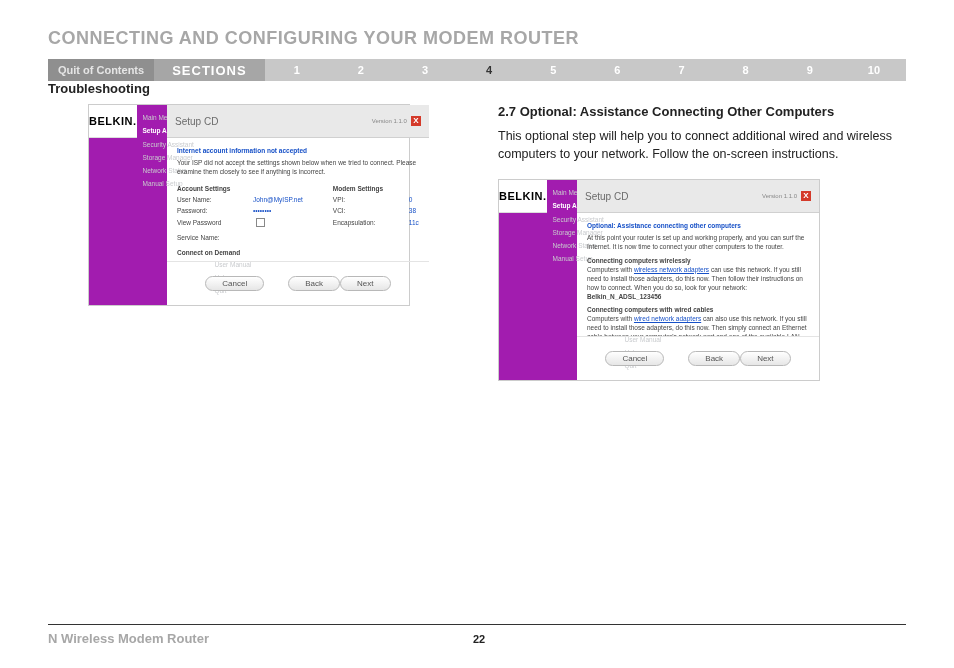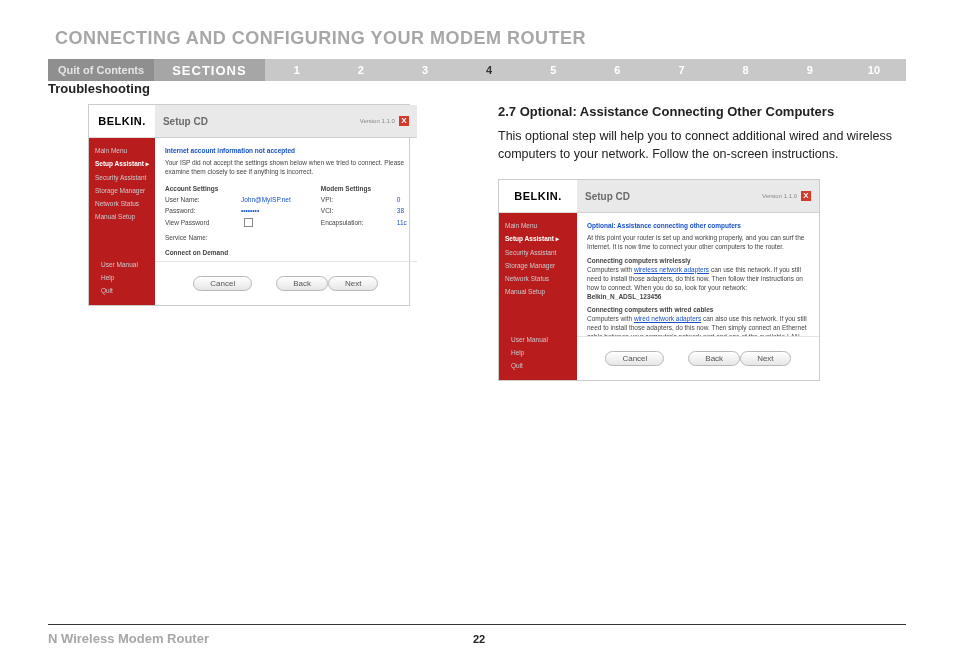--- a/index.html
+++ b/index.html
@@ -1,41 +1,41 @@
 <!DOCTYPE html>
 <html><head>
 <meta charset="utf-8">
 <style>
   html,body{margin:0;padding:0;background:#fff;font-family:Arial,Helvetica,sans-serif;color:#333}
   .page{width:954px;height:668px;position:relative;box-sizing:border-box;padding:28px 48px 0 48px}
-  .title{font-size:18px;font-weight:bold;color:#a7a7a7;letter-spacing:.5px;margin:0 0 10px 7px}
+  .title{font-size:18px;font-weight:bold;color:#a7a7a7;letter-spacing:.5px;margin:0 0 10px 0}
   .navbar{display:flex;align-items:stretch;height:22px;font-size:11px}
   .nav-toc{background:#8f8f8f;color:#e5e5e5;display:flex;align-items:center;padding:0 10px;white-space:nowrap;font-weight:bold}
   .nav-sections{background:#a6a6a6;color:#fff;font-size:13px;font-weight:bold;display:flex;align-items:center;padding:0 18px;letter-spacing:1px}
   .nav-nums{flex:1;display:flex;background:#c8c8c8}
   .nav-num{flex:1;display:flex;align-items:center;justify-content:center;color:#fff;font-weight:bold;font-size:11px}
   .nav-num.current{color:#333}
   .body{}
   .sub{font-size:13px;font-weight:bold;color:#222;margin:0 0 8px 0}
   .para{font-size:12.5px;color:#222;line-height:1.45;margin:0 0 16px 0}
   .cols{display:flex;gap:40px;align-items:flex-start}
   .col-left{width:410px}
   .col-right{flex:1}
   .shot{border:1px solid #ccc;background:#fff;display:flex;font-size:7px;color:#555}
   .shotA{width:320px;height:200px;margin-left:40px}
   .shotB{width:320px;height:200px;margin-top:8px}
-  .side{width:78px;background:#b91c1c;color:#c9cbce;display:flex;flex-direction:column;font-size:6.5px}
+  .side{width:78px;background:#a21caf;color:#c9cbce;display:flex;flex-direction:row;font-size:6.5px}
   .side .logo-blk{background:#fff;color:#000;font-weight:bold;font-size:11px;letter-spacing:.5px;display:flex;align-items:center;justify-content:center;height:32px;border-bottom:1px solid #ddd}
   .side ul{list-style:none;margin:0;padding:6px 6px 0 6px}
   .side li{padding:3px 0;white-space:nowrap}
   .side li.hl{color:#fff;font-weight:bold}
   .side .bot{margin-top:auto;padding:0 6px 8px 6px}
   .main{flex:1;display:flex;flex-direction:column}
   .mainhdr{height:32px;background:#e9e9e9;border-bottom:1px solid #d0d0d0;display:flex;align-items:center;justify-content:space-between;padding:0 8px}
-  .mainhdr .t{color:#6b6b6b;font-size:10px;font-weight:bold}
+  .mainhdr .t{color:#6b6b6b;font-size:10px;font-weight:normal}
   .ver{display:flex;align-items:center;gap:4px;font-size:6px;color:#888}
   .xbox{width:10px;height:10px;background:#d43a2a;color:#fff;font-size:8px;line-height:10px;text-align:center;font-weight:bold}
   .content{flex:1;padding:8px 10px 6px 10px;font-size:6.5px;line-height:1.4;color:#444;overflow:hidden}
   .content .hd{color:#1650c7;font-weight:bold;margin-bottom:3px}
   .content .grp{font-weight:bold;color:#444;margin-top:4px}
   .row{display:flex;gap:30px;margin-top:2px}
   .row .lbl{min-width:46px;color:#444}
   .row .val{color:#1650c7}
   .row .val.red{color:#c00}
   .chk{display:inline-block;width:7px;height:7px;border:1px solid #888;vertical-align:middle;margin-left:3px}

